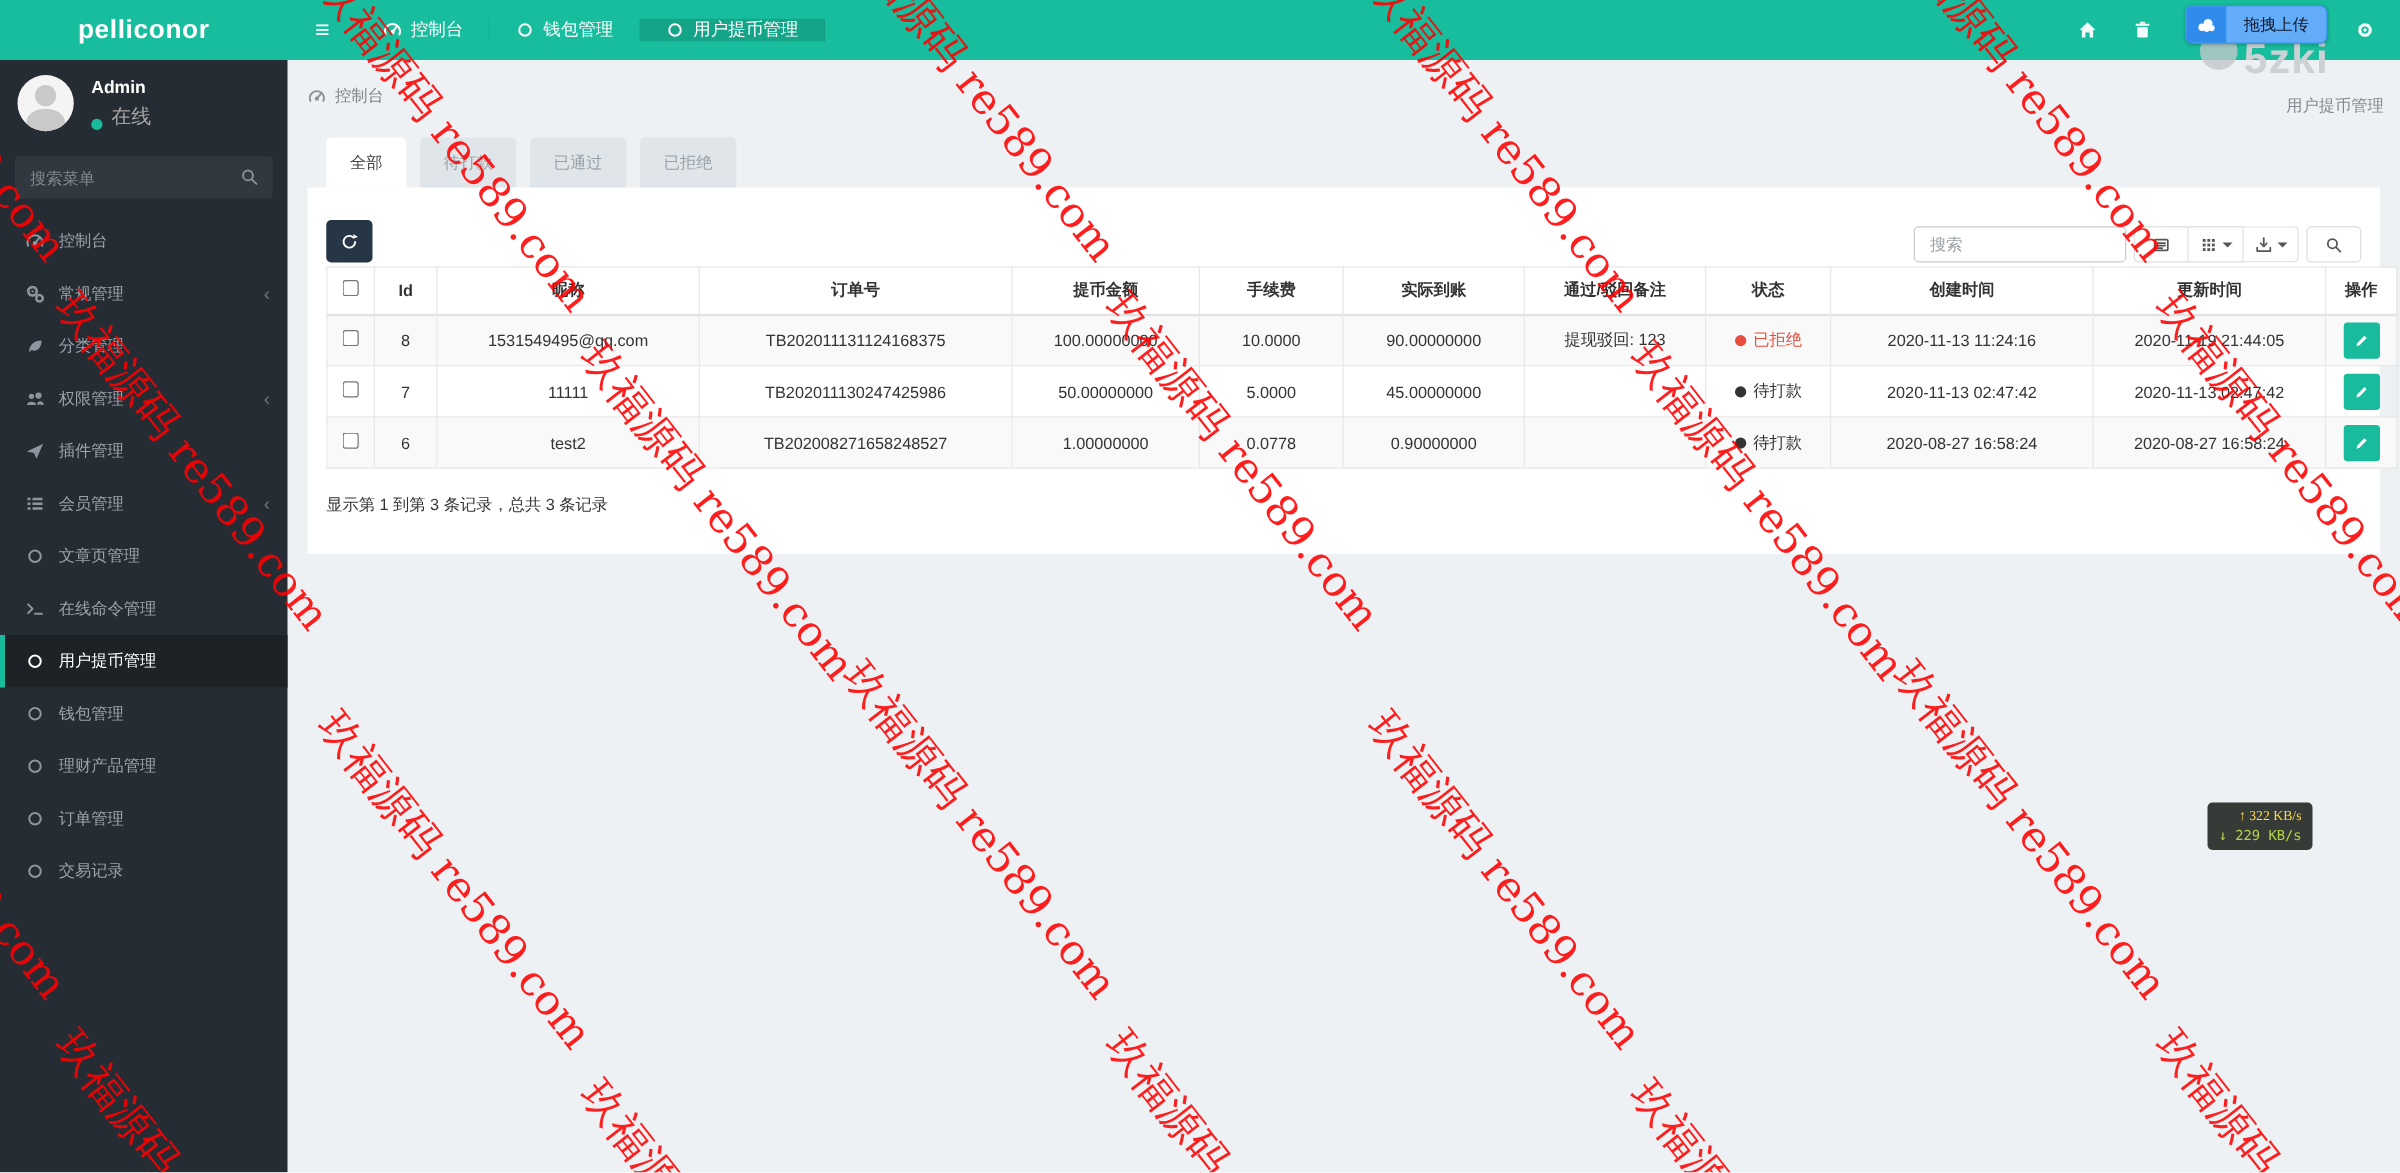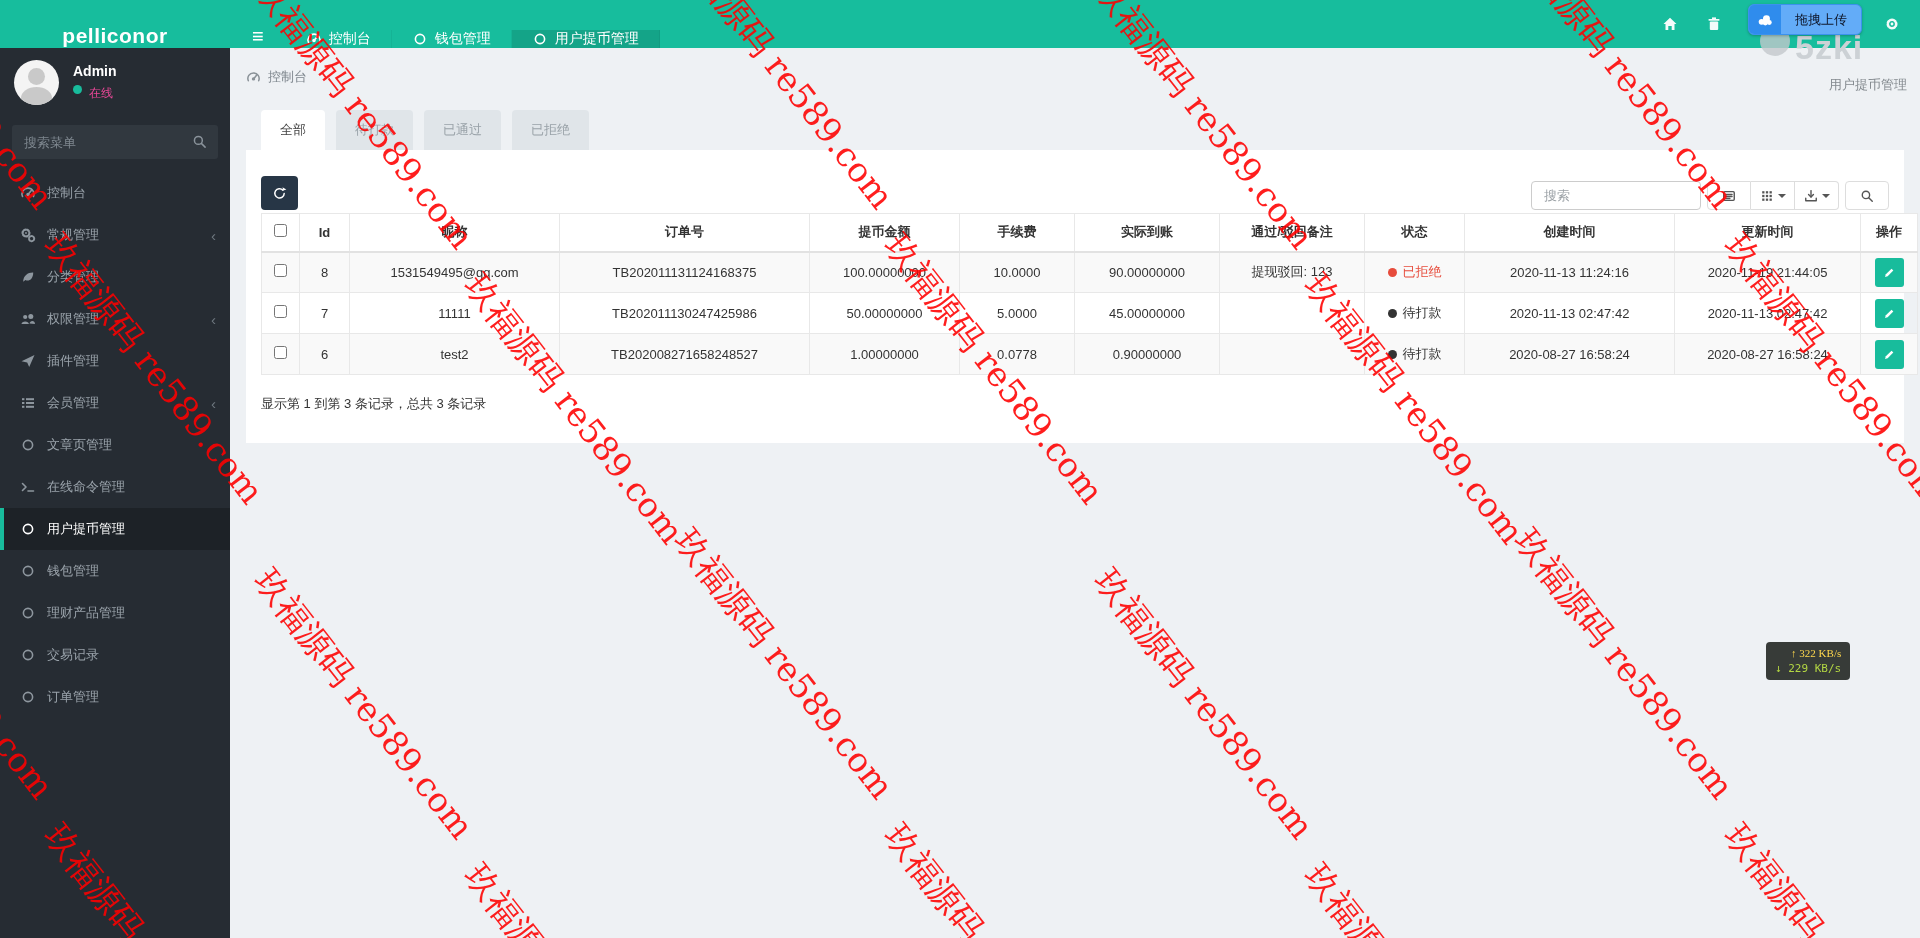--- a/index.html
+++ b/index.html
@@ -1,37 +1,37 @@
 <!DOCTYPE html>
 <html><head>
 <meta charset="utf-8">
 <style>
   * { margin:0; padding:0; box-sizing:border-box; }
   html,body { width:1920px; height:938px; overflow:hidden; }
   body { font-family:"Liberation Sans","DejaVu Sans",sans-serif; }
   .screen { position:relative; width:1920px; height:938px; background:#eef1f4; overflow:hidden; }
 
   
-  .topbar { position:absolute; top:0; left:0; width:1920px; height:48px; background:#17bd9d; display:flex; align-items:flex-end; z-index:20; }
+  .topbar { position:absolute; top:0; left:0; width:1920px; height:48px; background:#17bd9d; display:flex; align-items:center; z-index:20; }
   .logo { width:230px; display:flex; align-items:center; justify-content:center; color:#fff; font-size:21px; font-weight:bold; letter-spacing:.5px; }
   .burger { display:flex; align-items:center; padding:0 22px; color:#fff; font-size:20px; cursor:pointer; }
   .nav-item { display:flex; align-items:center; gap:7px; padding:0 20px; color:#fff; font-size:14px; cursor:pointer; border-right:1px solid rgba(0,0,0,.05); }
   .nav-item.active { background:rgba(0,0,0,.13); }
   .nav-item .ico, .side-item .ico { display:inline-flex; width:16px; height:16px; align-items:center; justify-content:center; }
   .topbar-right-icon { position:absolute; top:16px; color:#fff; opacity:.95; width:16px; height:16px; cursor:pointer; }
   .topbar-right-text { position:absolute; top:15px; color:#fff; font-size:13px; }
 
   
   .sidebar { position:absolute; top:48px; left:0; width:230px; bottom:0; background:#262c33; z-index:15; }
   .user-panel { padding:12px 14px; display:flex; gap:14px; align-items:center; }
   .avatar { width:45px; height:45px; border-radius:50%; background:#f4f4f4; position:relative; overflow:hidden; flex:none; }
   .avatar:before { content:""; position:absolute; top:8px; left:14px; width:17px; height:17px; border-radius:50%; background:#c9c9c9; }
   .avatar:after { content:""; position:absolute; top:27px; left:7px; width:31px; height:22px; border-radius:50% 50% 0 0; background:#c9c9c9; }
   .user-name { color:#fff; font-size:14px; font-weight:bold; }
-  .user-status { display:flex; align-items:flex-start; gap:7px; color:#ec4899; font-size:12px; margin-top:6px; }
+  .user-status { display:flex; align-items:flex-end; gap:7px; color:#a3a3a3; font-size:16px; margin-top:6px; }
   .status-dot-green { width:9px; height:9px; border-radius:50%; background:#18bc9c; }
   .side-search { margin:8px 12px 0; position:relative; }
   .side-search input { width:100%; height:34px; background:#31383f; border:0; border-radius:3px; color:#cfd5da; font-size:13px; padding:0 34px 0 12px; outline:none; }
   .side-search input::placeholder { color:#7f8890; }
   .side-search .ico { position:absolute; right:11px; top:9px; width:15px; height:15px; color:#8a939b; }
   .side-menu { margin-top:13px; }
   .side-item { height:42px; display:flex; align-items:center; padding:0 14px 0 20px; color:#9aa3ab; font-size:13px; cursor:pointer; position:relative; }
   .side-item .ico { margin-right:11px; color:#8d969e; }
   .side-item .lbl { flex:1; }
   .side-item .chev { color:#6e777f; font-size:15px; }
@@ -264,29 +264,29 @@
             </svg>
           </span>
           <span class="lbl">理财产品管理</span>
         </div>
         <div class="side-item">
           <span class="ico">
             <svg viewBox="0 0 16 16" width="100%" height="100%" fill="none" stroke="currentColor" stroke-width="1.6" stroke-linecap="round" stroke-linejoin="round">
               <circle cx="8" cy="8" r="4.6"></circle>
             </svg>
           </span>
+          <span class="lbl">订单管理</span>
+        </div>
+        <div class="side-item">
+          <span class="ico">
+            <svg viewBox="0 0 16 16" width="100%" height="100%" fill="none" stroke="currentColor" stroke-width="1.6" stroke-linecap="round" stroke-linejoin="round">
+              <circle cx="8" cy="8" r="4.6"></circle>
+            </svg>
+          </span>
           <span class="lbl">交易记录</span>
-        </div>
-        <div class="side-item">
-          <span class="ico">
-            <svg viewBox="0 0 16 16" width="100%" height="100%" fill="none" stroke="currentColor" stroke-width="1.6" stroke-linecap="round" stroke-linejoin="round">
-              <circle cx="8" cy="8" r="4.6"></circle>
-            </svg>
-          </span>
-          <span class="lbl">订单管理</span>
         </div>
       </div>
   </div>
 
   <div class="content">
     <div class="crumb-row">
       <div class="crumb">
         <span class="ico"><svg viewBox="0 0 16 16" width="100%" height="100%" fill="none" stroke="currentColor" stroke-width="1.6" stroke-linecap="round" stroke-linejoin="round">
               <path d="M2.5 11.5 A6 6 0 1 1 13.5 11.5"></path>
               <path d="M8 9.5 L11.3 5.5"></path>

